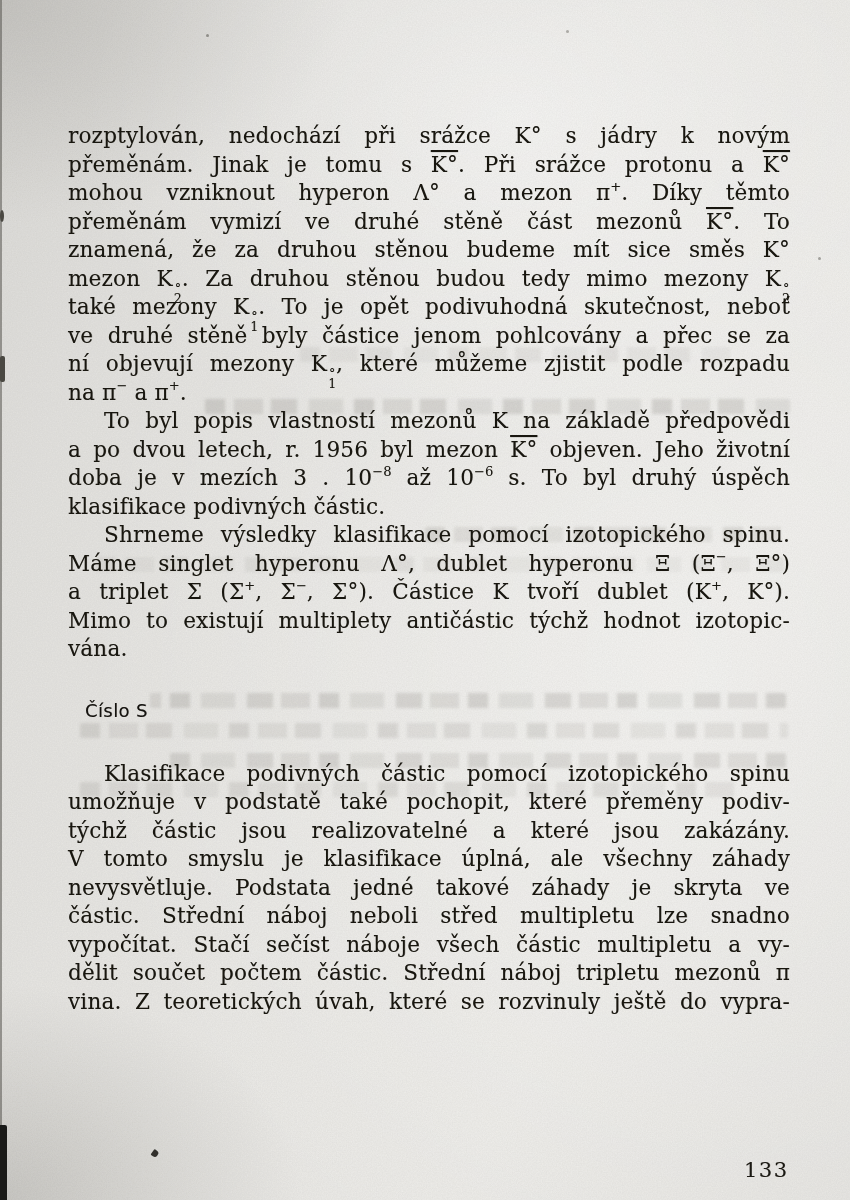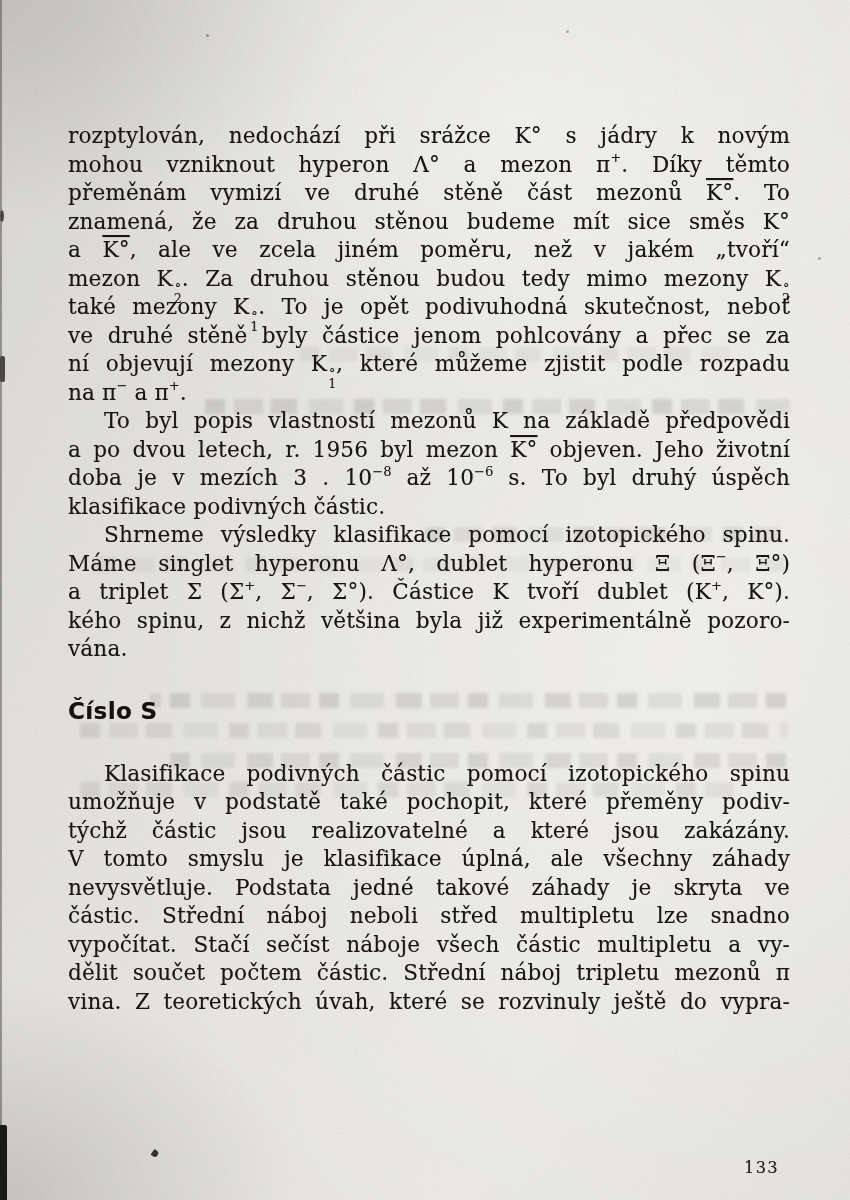--- a/index.html
+++ b/index.html
@@ -28,28 +28,28 @@
   .line.j{text-align:justify;text-align-last:justify;}
   .line.ind{text-indent:36px;}
   .ov{text-decoration:overline;text-decoration-thickness:1.6px;text-underline-offset:2px;}
   .line sup{font-size:13px;line-height:0;letter-spacing:0;position:relative;top:-1px;vertical-align:super;}
   .st{display:inline-flex;flex-direction:column;align-items:center;vertical-align:-7px;
       font-size:12.5px;line-height:1;letter-spacing:0;margin-left:1px;}
   .st span{display:block;}
   .st .st-t{height:10px;}
   .st .st-b{height:12px;}
   .heading{
-    height:26px;line-height:26px;margin:34px 0 36px 0;
-    font-family:"DejaVu Sans", sans-serif;font-weight:bold;
-    font-size:23px;letter-spacing:.4px;color:#14120e;
+    height:26px;line-height:26px;margin:34px 0 36px 17px;
+    font-family:"DejaVu Sans", sans-serif;font-weight:normal;
+    font-size:18px;letter-spacing:.4px;color:#14120e;
     text-shadow:0.3px 0.3px 0 rgba(18,16,12,0.4);
   }
   .page-number{
     position:absolute;left:744px;top:1158px;
-    font-size:16px;letter-spacing:1.5px;color:#1b1913;
+    font-size:21px;letter-spacing:1.5px;color:#1b1913;
     text-shadow:0.3px 0.3px 0 rgba(22,20,14,0.35);
   }
 
   
   .ghost{
     position:absolute;height:15px;border-radius:2px;pointer-events:none;
     background:repeating-linear-gradient(90deg,
       rgba(108,106,98,0.20) 0 20px, transparent 20px 29px,
       rgba(108,106,98,0.14) 29px 58px, transparent 58px 66px,
       rgba(108,106,98,0.18) 66px 92px, transparent 92px 104px,
@@ -94,24 +94,24 @@
   <div class="ghost g2"></div>
   <div class="ghost g3"></div>
   <div class="ghost g4"></div>
   <div class="ghost g5"></div>
   <div class="ghost g6"></div>
   <div class="ghost g7"></div>
 
   <div class="text-block">
       <div class="para">
         <div class="line j">rozptylován, nedochází při srážce K° s jádry k novým</div>
+        <div class="line j">přeměnám. Jinak je tomu s <span class="ov">K°</span>. Při srážce protonu a <span class="ov">K°</span></div>
         <div class="line j">mohou vzniknout hyperon Λ° a mezon π<sup>+</sup>. Díky těmto</div>
         <div class="line j">přeměnám vymizí ve druhé stěně část mezonů <span class="ov">K°</span>. To</div>
         <div class="line j">znamená, že za druhou stěnou budeme mít sice směs K°</div>
-        <div class="line j">a <span class="ov">K°</span>, ale ve zcela jiném poměru, než v jakém „tvoří“</div>
         <div class="line j">mezon K<span class="st">
             <span class="st-t">°</span>
             <span class="st-b">2</span>
           </span>. Za druhou stěnou budou tedy mimo mezony K<span class="st">
             <span class="st-t">°</span>
             <span class="st-b">2</span>
           </span></div>
         <div class="line j">také mezony K<span class="st">
             <span class="st-t">°</span>
             <span class="st-b">1</span>
@@ -126,21 +126,21 @@
       <div class="para">
         <div class="line j ind">To byl popis vlastností mezonů K na základě předpovědi</div>
         <div class="line j">a po dvou letech, r. 1956 byl mezon <span class="ov">K°</span> objeven. Jeho životní</div>
         <div class="line j">doba je v mezích 3 . 10<sup>−8</sup> až 10<sup>−6</sup> s. To byl druhý úspěch</div>
         <div class="line">klasifikace podivných částic.</div>
       </div>
       <div class="para">
         <div class="line j ind">Shrneme výsledky klasifikace pomocí izotopického spinu.</div>
         <div class="line j">Máme singlet hyperonu Λ°, dublet hyperonu Ξ (Ξ<sup>−</sup>, Ξ°)</div>
         <div class="line j">a triplet Σ (Σ<sup>+</sup>, Σ<sup>−</sup>, Σ°). Částice K tvoří dublet (K<sup>+</sup>, K°).</div>
-        <div class="line j">kého spinu, z nichž většina byla již experimentálně pozoro-</div>
+        <div class="line j">Mimo to existují multiplety antičástic týchž hodnot izotopic-</div>
         <div class="line">vána.</div>
       </div>
       <div class="heading">Číslo S</div>
       <div class="para">
         <div class="line j ind">Klasifikace podivných částic pomocí izotopického spinu</div>
         <div class="line j">umožňuje v podstatě také pochopit, které přeměny podiv-</div>
         <div class="line j">týchž částic jsou realizovatelné a které jsou zakázány.</div>
         <div class="line j">V tomto smyslu je klasifikace úplná, ale všechny záhady</div>
         <div class="line j">nevysvětluje. Podstata jedné takové záhady je skryta ve</div>
         <div class="line j">částic. Střední náboj neboli střed multipletu lze snadno</div>

